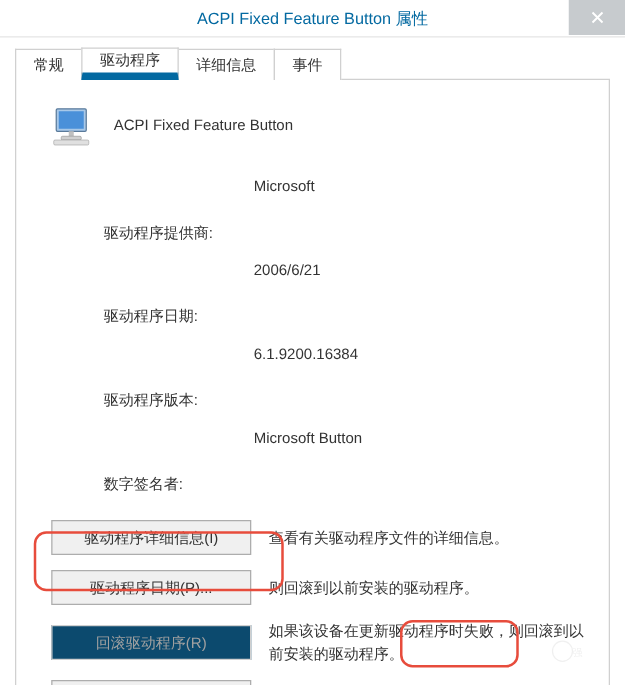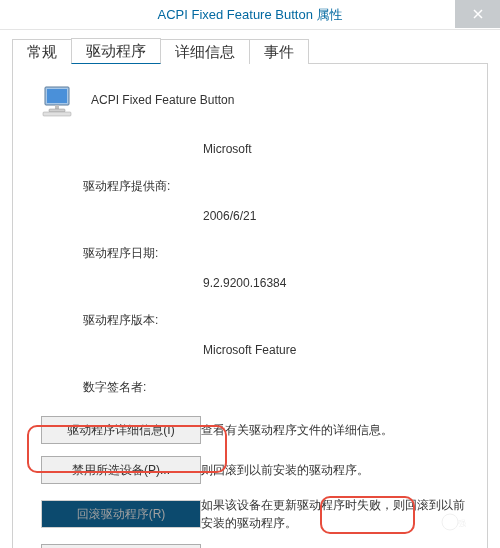--- a/index.html
+++ b/index.html
@@ -45,35 +45,35 @@
       padding: 8px 12px 12px 12px;
     }
     .tabs {
       display: flex;
       border-bottom: 1px solid #d0d0d0;
       position: relative;
       height: 26px;
     }
     .tab {
       padding: 4px 14px;
-      font-size: 15px;
+      font-size: 12px;
       border: 1px solid #d0d0d0;
       border-bottom: none;
       margin-right: -1px;
       background: #fff;
       color: #333;
       position: relative;
       top: 1px;
       height: 25px;
       display: flex;
       align-items: center;
     }
     .tab.active {
       background: #fff;
-      border-bottom: 1px solid #0369a1;
+      border-bottom: 6px solid #0369a1;
       z-index: 2;
       height: 26px;
       top: 0;
     }
     .tab-panel {
       border: 1px solid #d0d0d0;
       border-top: none;
       padding: 18px 20px 20px 28px;
       min-height: 440px;
     }
@@ -108,20 +108,21 @@
       color: #333;
     }
     .action-rows {
       display: flex;
       flex-direction: column;
       gap: 12px;
     }
     .action-row {
       display: flex;
       align-items: center;
+      gap: 14px;
     }
     .action-btn {
       width: 160px;
       height: 28px;
       background: #f0f0f0;
       border: 1px solid #adadad;
       font-size: 12px;
       font-family: inherit;
       color: #333;
       cursor: pointer;
@@ -226,35 +227,35 @@
       <div class="info-row">
         <span class="info-label">驱动程序提供商:</span>
         <span class="info-value">Microsoft</span>
       </div>
       <div class="info-row">
         <span class="info-label">驱动程序日期:</span>
         <span class="info-value">2006/6/21</span>
       </div>
       <div class="info-row">
         <span class="info-label">驱动程序版本:</span>
-        <span class="info-value">9.2.9200.16384</span>
+        <span class="info-value">6.1.9200.16384</span>
       </div>
       <div class="info-row">
         <span class="info-label">数字签名者:</span>
-        <span class="info-value">Microsoft Feature</span>
+        <span class="info-value">Microsoft Button</span>
       </div>
     </div>
 
     <div class="action-rows">
       <div class="action-row">
         <button class="action-btn">驱动程序详细信息(I)</button>
         <span class="action-desc">查看有关驱动程序文件的详细信息。</span>
       </div>
       <div class="action-row">
-        <button class="action-btn">禁用所选设备(P)...</button>
+        <button class="action-btn">驱动程序日期(P)...</button>
         <span class="action-desc">则回滚到以前安装的驱动程序。</span>
       </div>
       <div class="action-row">
         <button class="action-btn" disabled="">回滚驱动程序(R)</button>
         <span class="action-desc">如果该设备在更新驱动程序时失败，则回滚到以前安装的驱动程序。</span>
       </div>
       <div class="action-row">
         <button class="action-btn">卸载(U)</button>
       </div>
     </div>

